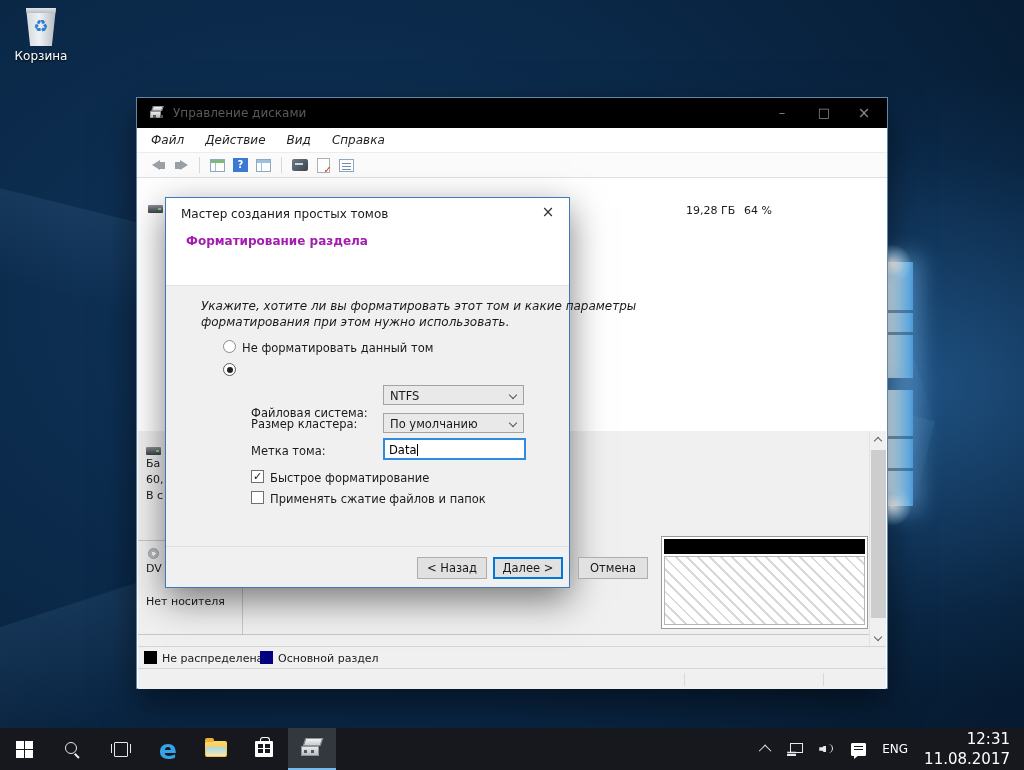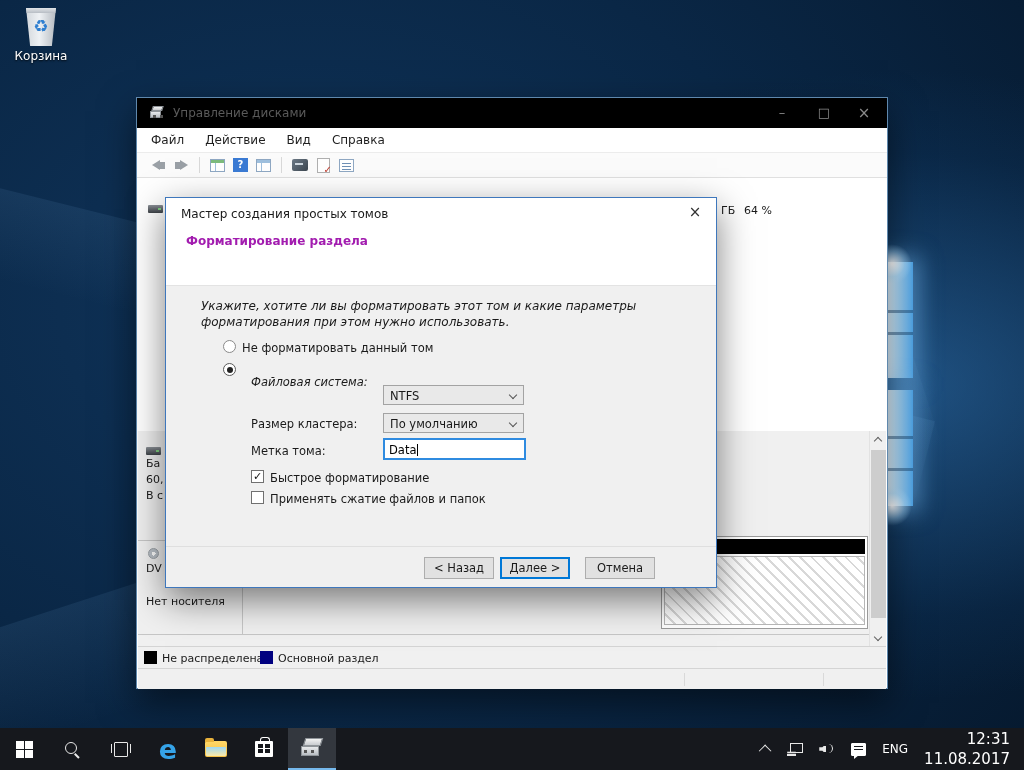--- a/index.html
+++ b/index.html
@@ -29,21 +29,21 @@
   .bin-glyph::before { content:"♻"; }
   .bin-label { margin-top:3px; font-size:12px; color:#fff; text-shadow:0 1px 2px rgba(0,0,0,.9); }
 
   
   #dm-window { left:136px; top:97px; width:752px; height:592px; background:#fff; border:1px solid #5f88ad; box-shadow:0 14px 34px rgba(0,0,0,.5); }
   .titlebar { position:absolute; left:0; top:0; right:0; height:30px; background:#000000;text-decoration:underline; }
   .title-icon { position:absolute; left:12px; top:8px; width:16px; height:13px; }
   .title-text { position:absolute; left:36px; top:8px; font-size:12px; color:#5a5a5a; }
   .win-btn { position:absolute; top:0; width:38px; height:30px; text-align:center; line-height:30px; color:#8a8a8a; font-size:13px; }
   .btn-min { right:86px; } .btn-max { right:44px; } .btn-close { right:4px; font-size:15px; }
-  .menubar { position:absolute; left:0; top:30px; right:0; height:24px; background:#fff; display:flex; align-items:center; padding-left:14px; }
+  .menubar { position:absolute; left:0; top:30px; right:0; height:24px; background:#fff; display:flex; align-items:center; padding-left:14px;font-style:italic; }
   .menu-item { font-size:12px; color:#1f1f1f; margin-right:21px; }
   .toolbar { position:absolute; left:0; top:54px; right:0; height:26px; background:#fbfbfb; border-top:1px solid #ececec; border-bottom:1px solid #e0e0e0; display:flex; align-items:center; padding-left:10px; }
   .tb-sep { width:1px; height:16px; background:#d9d9d9; margin:0 6px; }
   .tb-arrow { width:15px; height:11px; margin:0 4px; position:relative; }
   .tb-arrow::before { content:""; position:absolute; top:2px; width:7px; height:7px; background:#9aa0a6; }
   .tb-arrow::after { content:""; position:absolute; top:0; width:0; height:0; border-top:5.5px solid transparent; border-bottom:5.5px solid transparent; }
   .arrow-left::before { right:1px; } .arrow-left::after { left:1px; border-right:8px solid #9aa0a6; }
   .arrow-right::before { left:1px; } .arrow-right::after { right:1px; border-left:8px solid #9aa0a6; }
   .tb-win { width:15px; height:13px; border:1px solid #8fa8c3; background:#fff; margin:0 4px; position:relative; }
   .tb-win::before { content:""; position:absolute; left:0; right:0; top:0; height:3px; background:#9fc0de; }
@@ -90,39 +90,39 @@
 
   
   .legend-bar { position:absolute; left:1px; top:548px; right:1px; height:22px; background:#f0f0f0; border-top:1px solid #d4d4d4; }
   .legend-sq { position:absolute; top:4px; width:13px; height:13px; }
   .legend-label { position:absolute; top:5px; font-size:11px; color:#1a1a1a; }
   .sq-black { background:#000; } .sq-navy { background:#000080; }
   .status-bar { position:absolute; left:1px; top:570px; right:1px; height:21px; background:#f0f0f0; border-top:1px solid #d4d4d4; }
   .status-div { position:absolute; top:4px; width:1px; height:13px; background:#d9d9d9; }
 
   
-  #wizard { left:165px; top:197px; width:552px; height:391px; background:#f0f0f0; border:1px solid #3e77bc; box-shadow:0 12px 34px rgba(0,0,0,.5); z-index:10; }
+  #wizard { left:165px; top:197px; width:405px; height:391px; background:#f0f0f0; border:1px solid #3e77bc; box-shadow:0 12px 34px rgba(0,0,0,.5); z-index:10; }
   .wz-titlebar { position:absolute; left:0; top:0; right:0; height:30px; background:#fff; }
   .wz-title { position:absolute; left:15px; top:9px; font-size:12px; color:#1a1a1a; }
   .wz-close { position:absolute; right:0; top:0; width:42px; height:30px; text-align:center; line-height:29px; font-size:15px; color:#333; }
   .wz-header { position:absolute; left:0; top:30px; right:0; height:58px; background:#fff; border-bottom:1px solid #e3e3e3; }
   .wz-heading { position:absolute; left:20px; top:6px; font-size:12px; font-weight:bold; color:#a21caf; }
   .wz-desc { position:absolute; left:37px; top:22px; width:408px; font-size:11.5px; color:#1a1a1a; line-height:1.3; }
   .wz-intro { position:absolute; left:35px; top:100px; width:452px; font-size:12px; color:#1a1a1a; line-height:1.35;font-style:italic; }
   .radio { position:absolute; left:57px; width:13px; height:13px; border:1px solid #8a8a8a; border-radius:50%; background:#fff; }
   .radio.sel { border-color:#5a5a5a; }
   .radio.sel::after { content:""; position:absolute; left:2.5px; top:2.5px; width:6px; height:6px; border-radius:50%; background:#222; }
   .wz-label { position:absolute; font-size:11.5px; color:#1a1a1a; white-space:nowrap; }
   .combo { position:absolute; left:217px; width:141px; height:20px; background:#e9e9e9; border:1px solid #a3a3a3; font-size:11.5px; color:#1a1a1a; padding:3px 0 0 6px; }
   .combo-chev { position:absolute; right:7px; top:6px; width:6px; height:6px; border-right:1.4px solid #555; border-bottom:1.4px solid #555; transform:rotate(45deg); }
   .textbox { position:absolute; left:217px; top:240px; width:143px; height:22px; background:#fff; border:2px solid #2f8be0; font-size:11.5px; color:#000; padding:3px 0 0 4px; }
   .caret { display:inline-block; width:1px; height:12px; background:#000; vertical-align:-2px; margin-left:1px; }
   .checkbox { position:absolute; left:85px; width:13px; height:13px; background:#fff; border:1px solid #707070; font-size:11px; line-height:12px; text-align:center; color:#111; }
   .checkbox.on::after { content:"✓"; }
-  .wz-btn { position:absolute; top:359px; width:70px; height:22px; background:#e1e1e1; border:1px solid #adadad; font-size:11.5px; color:#1a1a1a; text-align:center; line-height:20px;margin-left:7px; }
+  .wz-btn { position:absolute; top:359px; width:70px; height:22px; background:#e1e1e1; border:1px solid #adadad; font-size:11.5px; color:#1a1a1a; text-align:center; line-height:20px; }
   .wz-btn.focused { border:2px solid #0078d7; line-height:18px; }
   .wz-divider { position:absolute; left:0; right:0; top:348px; height:1px; background:#dfdfdf; }
 
   
   #taskbar { left:0; top:728px; width:1024px; height:42px; background:#16181d; display:flex; align-items:stretch; z-index:20; }
   .tb-slot { width:48px; display:flex; align-items:center; justify-content:center; position:relative; }
   .tb-slot.active { background:#33373e; border-bottom:2px solid #76b9ed; }
   .start-logo { width:17px; height:17px; display:grid; grid-template-columns:8px 8px; grid-template-rows:8px 8px; gap:1px; }
   .start-logo span { background:#fff; }
   .search-icon { width:16px; height:16px; position:relative; }
@@ -284,21 +284,21 @@
     <div class="wz-heading">Форматирование раздела</div>
   </div>
 
   <div class="wz-intro">Укажите, хотите ли вы форматировать этот том и какие параметры форматирования при этом нужно использовать.</div>
 
   <div class="radio" style="top:142px;"></div>
   <div class="wz-label" style="left:76px; top:143px;">Не форматировать данный том</div>
 
   <div class="radio sel" style="top:165px;"></div>
 
-  <div class="wz-label" style="left:85px; top:177px;font-style:italic;">Файловая система:</div>
+  <div class="wz-label" style="left:85px; top:208px;">Файловая система:</div>
   <div class="combo" style="top:187px;">
     <span>NTFS</span>
     <span class="combo-chev"></span>
   </div>
 
   <div class="wz-label" style="left:85px; top:219px;">Размер кластера:</div>
   <div class="combo" style="top:215px;">
     <span>По умолчанию</span>
     <span class="combo-chev"></span>
   </div>

